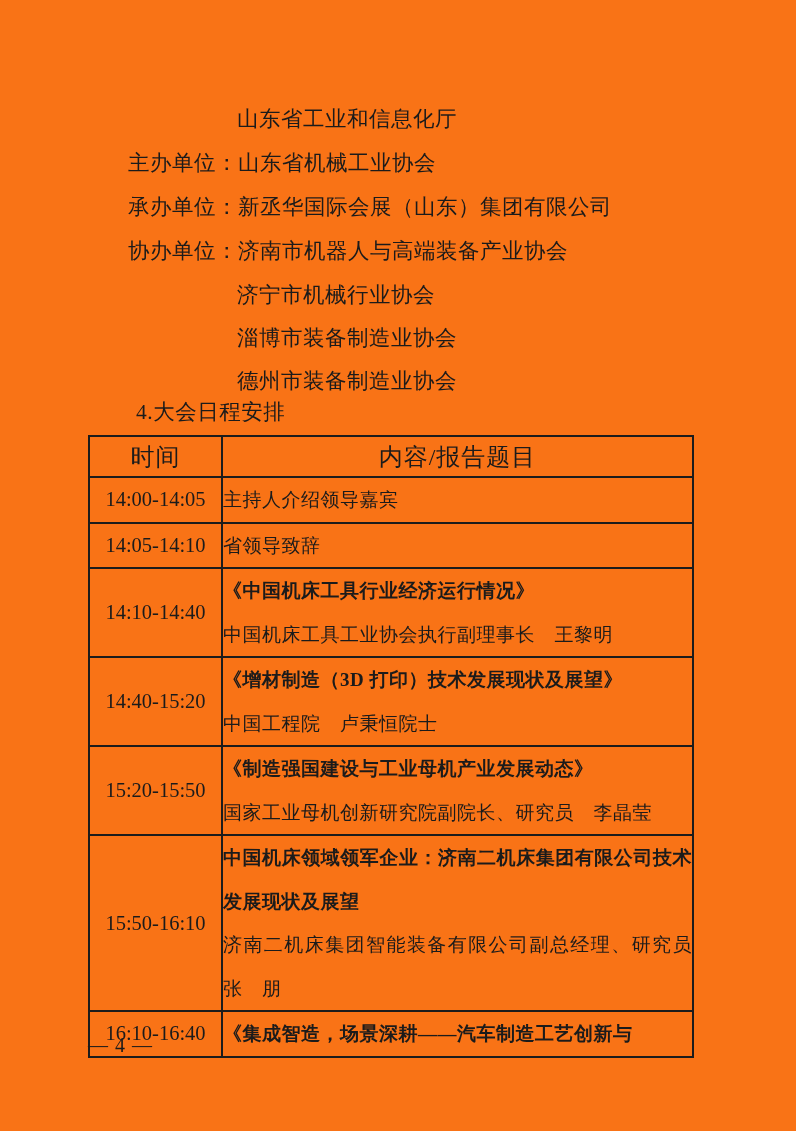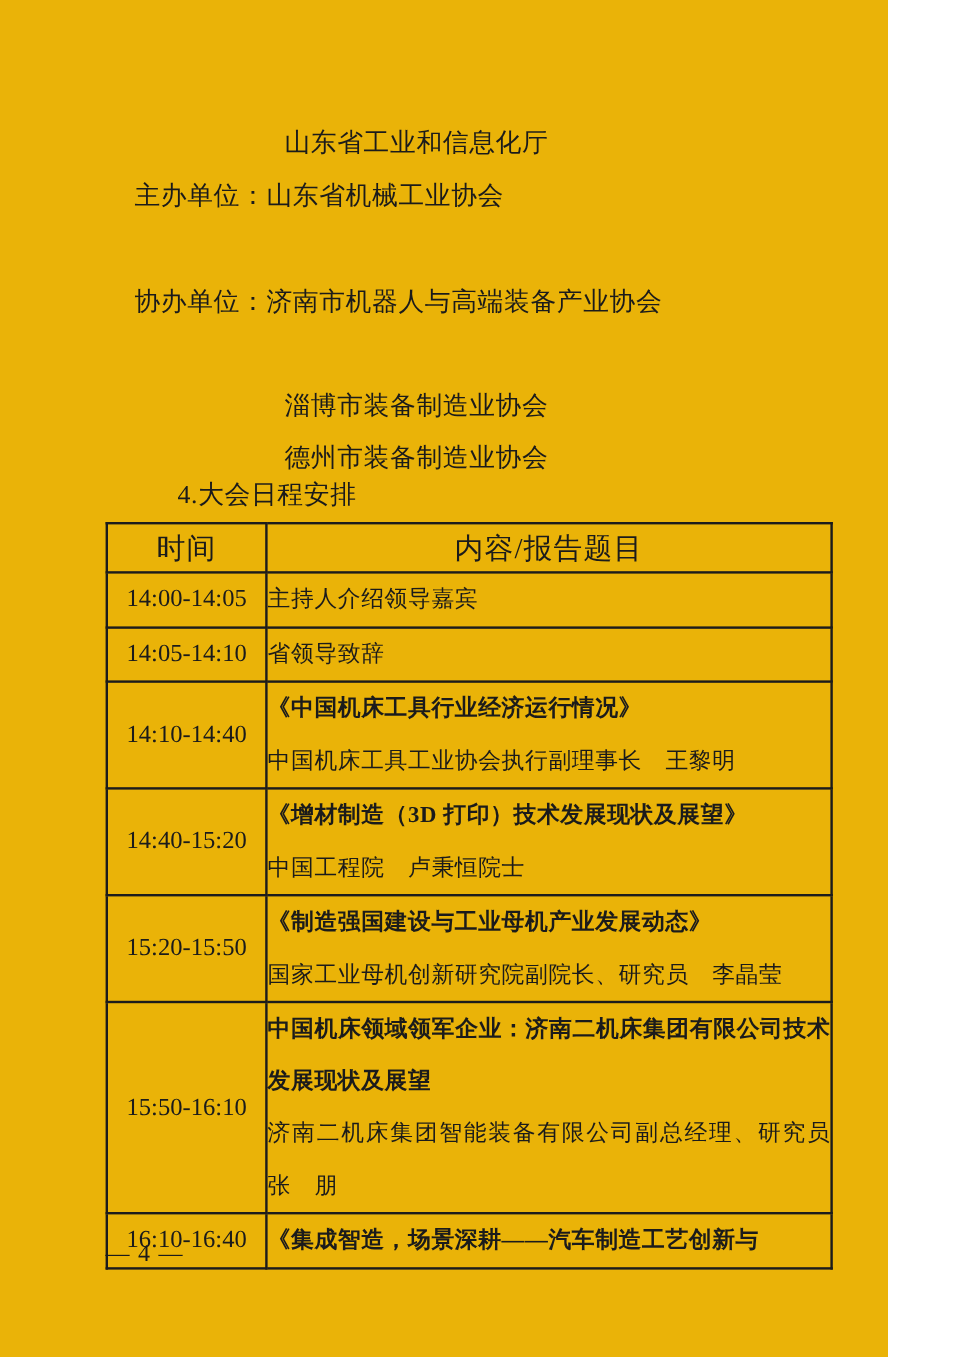--- a/index.html
+++ b/index.html
@@ -2,40 +2,40 @@
 <html><head>
 <meta charset="utf-8">
 <style>
   html, body {
     margin: 0;
     padding: 0;
     background: #ffffff;
   }
   .page {
     position: relative;
-    width: 740px;
+    width: 796px;
     height: 1131px;
-    background: #eab308;
+    background: #f97316;
     color: #1b1b1b;
     font-family: "Liberation Serif", "DejaVu Serif", serif;
     overflow: hidden;
     text-decoration: underline;
   }
   .pre-line {
     position: absolute;
-    left: 112px;
+    left: 128px;
     font-size: 21.5px;
     line-height: 30px;
     white-space: nowrap;
     letter-spacing: 0.5px;
   }
   .pre-line.cont { left: 237px; }
   .section-heading {
     position: absolute;
-    left: 148px;
+    left: 136px;
     top: 397px;
     font-size: 21.5px;
     line-height: 30px;
     white-space: nowrap;
     letter-spacing: 0.5px;
   }
   table.schedule {
     position: absolute;
     left: 88px;
     top: 435px;
@@ -85,21 +85,23 @@
     white-space: nowrap;
   }
 </style>
 </head>
 <body>
 
 <div class="page">
 
   <div class="pre-line cont" style="top:104px">山东省工业和信息化厅</div>
   <div class="pre-line" style="top:148px">主办单位：山东省机械工业协会</div>
+  <div class="pre-line" style="top:192px">承办单位：新丞华国际会展（山东）集团有限公司</div>
   <div class="pre-line" style="top:236px">协办单位：济南市机器人与高端装备产业协会</div>
+  <div class="pre-line cont" style="top:280px">济宁市机械行业协会</div>
   <div class="pre-line cont" style="top:366px">德州市装备制造业协会</div>
   <div class="pre-line cont" style="top:323px">淄博市装备制造业协会</div>
 
   <div class="section-heading">4.大会日程安排</div>
 
   <table class="schedule">
     <colgroup>
         <col class="c-time">
         <col class="c-content">
       </colgroup>

